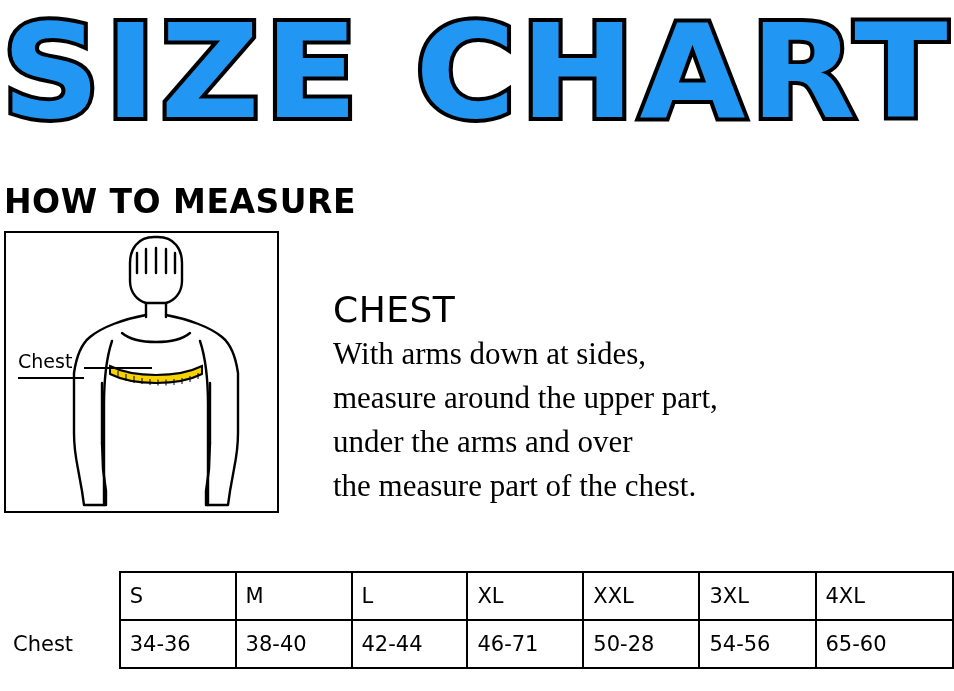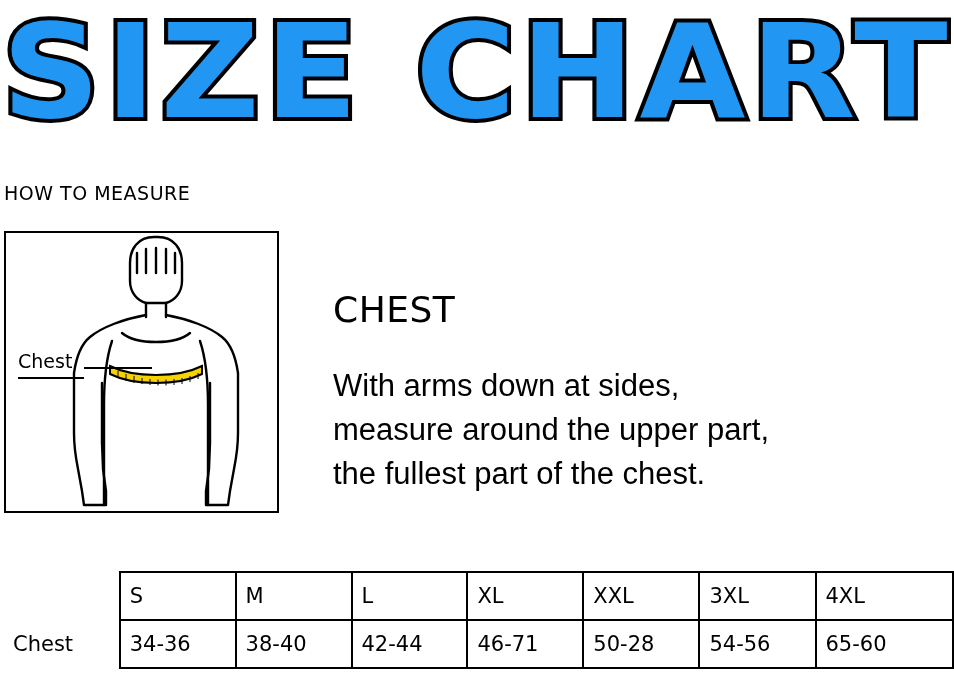--- a/index.html
+++ b/index.html
@@ -38,22 +38,22 @@
     transform: scaleX(1.18) scaleY(1.12);
     transform-origin: center center;
   }
 
   
   .how-to {
     position: absolute;
     left: 4px;
     top: 182px;
     font-family: "DejaVu Sans", sans-serif;
-    font-weight: normal;
-    font-size: 19px;
+    font-weight: bold;
+    font-size: 33px;
     letter-spacing: 0.5px;
   }
 
   
   .figure-box {
     position: absolute;
     left: 4px;
     top: 231px;
     width: 275px;
     height: 282px;
@@ -94,25 +94,24 @@
     top: 288px;
     width: 610px;
   }
   .desc-title {
     font-family: "DejaVu Sans", sans-serif;
     font-size: 36px;
     line-height: 44px;
     letter-spacing: 0.5px;
   }
   .desc-body {
-    font-family: Liberation Sans, sans-serif;
+    font-family: Liberation Serif, serif;
     font-size: 31px;
     line-height: 44px;
     letter-spacing: 0px;
-    margin-top: 32px;
   }
   .desc-body div { white-space: nowrap; }
 
   
   .size-table {
     position: absolute;
     left: 4px;
     top: 571px;
     border-collapse: collapse;
     font-family: "DejaVu Sans", sans-serif;
@@ -183,21 +182,22 @@
 
 <div class="chest-label">Chest</div>
 <div class="chest-label-underline"></div>
 <div class="chest-leader"></div>
 
 <div class="desc">
   <div class="desc-title">CHEST</div>
   <div class="desc-body">
     <div>With arms down at sides,</div>
     <div>measure around the upper part,</div>
-    <div>the fullest part of the chest.</div>
+    <div>under the arms and over</div>
+    <div>the measure part of the chest.</div>
   </div>
 </div>
 
 <table class="size-table">
   <thead>
     <tr>
       <th class="rowhead"></th>
       <th class="sizecell">S</th>
       <th class="sizecell">M</th>
       <th class="sizecell">L</th>

